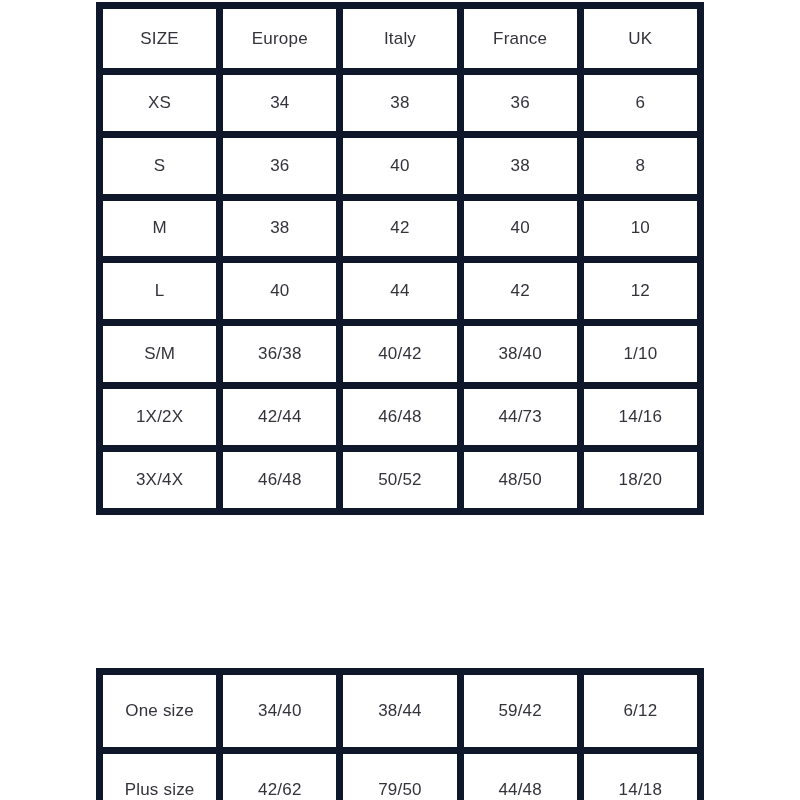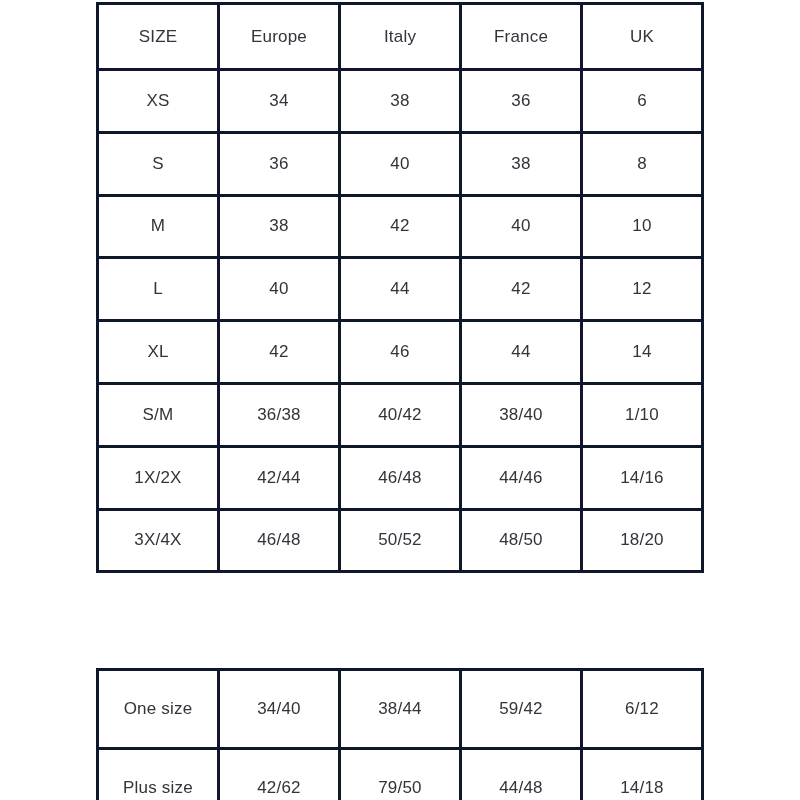--- a/index.html
+++ b/index.html
@@ -28,21 +28,21 @@
   #main-table-wrap { top: 2px; }
   #secondary-table-wrap { top: 668px; }
 
   table.size-table {
     border-collapse: collapse;
     width: 608px;
     table-layout: fixed;
   }
   table.size-table td,
   table.size-table th {
-    border: 3px solid #0f172a;
+    border: 7px solid #0f172a;
     text-align: center;
     vertical-align: middle;
     padding: 0;
     font-size: 17px;
     font-weight: 400;
     color: #33333b;
     letter-spacing: 0.2px;
     margin-top: 28px;
   }
   table.size-table col.c-size { width: 117px; }
@@ -117,38 +117,31 @@
           <td class="val-cell">10</td>
         </tr>
         <tr>
           <td class="label-cell">L</td>
           <td class="val-cell">40</td>
           <td class="val-cell">44</td>
           <td class="val-cell">42</td>
           <td class="val-cell">12</td>
         </tr>
         <tr>
-          <td class="label-cell">XL</td>
-          <td class="val-cell">42</td>
-          <td class="val-cell">46</td>
-          <td class="val-cell">44</td>
-          <td class="val-cell">14</td>
-        </tr>
-        <tr>
           <td class="label-cell">S/M</td>
           <td class="val-cell">36/38</td>
           <td class="val-cell">40/42</td>
           <td class="val-cell">38/40</td>
           <td class="val-cell">1/10</td>
         </tr>
         <tr>
           <td class="label-cell">1X/2X</td>
           <td class="val-cell">42/44</td>
           <td class="val-cell">46/48</td>
-          <td class="val-cell">44/46</td>
+          <td class="val-cell">44/73</td>
           <td class="val-cell">14/16</td>
         </tr>
         <tr>
           <td class="label-cell">3X/4X</td>
           <td class="val-cell">46/48</td>
           <td class="val-cell">50/52</td>
           <td class="val-cell">48/50</td>
           <td class="val-cell">18/20</td>
         </tr>
       </tbody>

